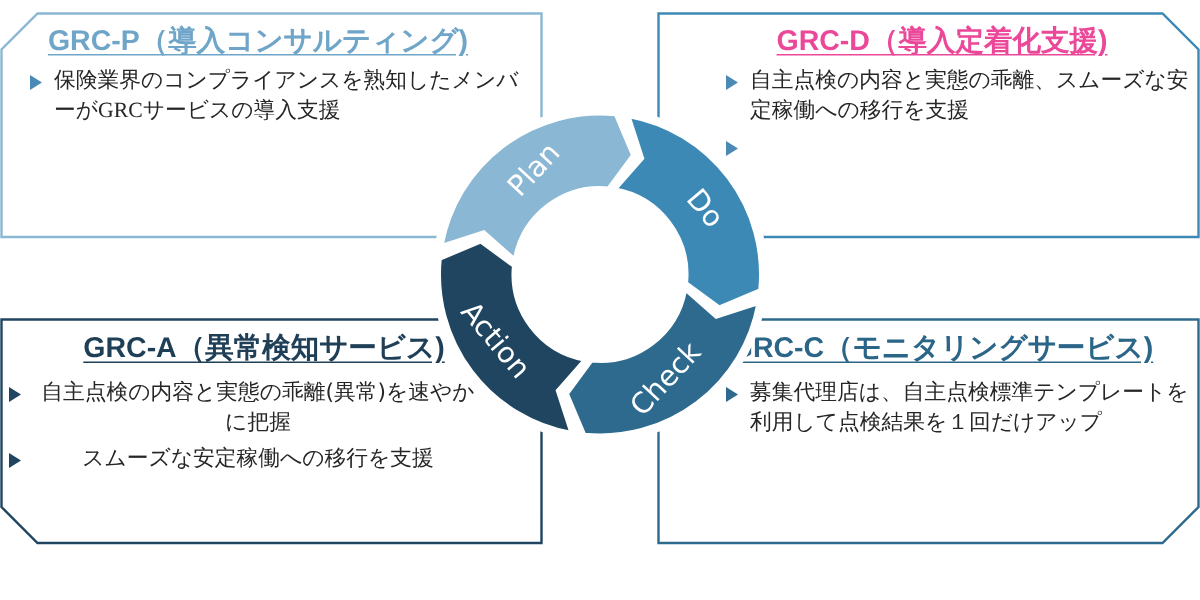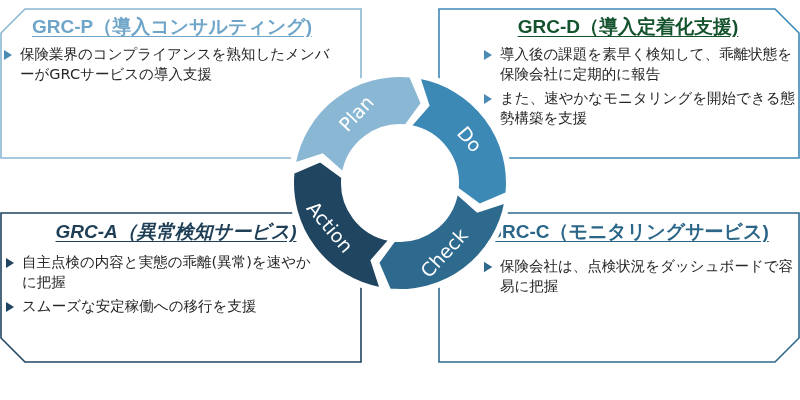--- a/index.html
+++ b/index.html
@@ -22,68 +22,67 @@
 </head>
 <body>
 
 <div class="box" style="left:0;top:0;width:364px;height:162px;padding-left:20px;">
   <svg class="frame" width="364" height="162">
     <polygon points="25,9 361,9 361,158 1,158 1,33" fill="#fff" stroke="#8ab7d3" stroke-width="1.6"></polygon>
   </svg>
   <div class="content" style="left:0;top:14px;width:364px;">
     <div class="title" style="color:#6fa5c8;margin-left:-20px;">GRC-P（導入コンサルティング)</div>
   </div>
-  <div class="content" style="left:0;top:44px;width:340px;">
+  <div class="content" style="left:16px;top:44px;width:340px;font-family:Liberation Serif, serif;">
     <ul class="bullets">
       <li><span class="arrow"></span><span>保険業界のコンプライアンスを熟知したメンバーがGRCサービスの導入支援</span></li>
     </ul>
   </div>
 </div>
 
 <div class="box" style="left:436px;top:0;width:364px;height:162px;">
   <svg class="frame" width="364" height="162">
     <polygon points="3,9 339,9 363,33 363,158 3,158" fill="#fff" stroke="#3d89b6" stroke-width="1.6"></polygon>
   </svg>
   <div class="content" style="left:0;top:14px;width:364px;">
-    <div class="title" style="color:#14532d;margin-left:20px;">GRC-D（導入定着化支援)</div>
+    <div class="title" style="color:#ec4899;margin-left:20px;">GRC-D（導入定着化支援)</div>
   </div>
   <div class="content" style="left:44px;top:44px;width:318px;">
     <ul class="bullets">
-      <li><span class="arrow"></span><span>導入後の課題を素早く検知して、乖離状態を保険会社に定期的に報告</span></li>
-      <li><span class="arrow"></span><span>また、速やかなモニタリングを開始できる態勢構築を支援</span></li>
+      <li><span class="arrow"></span><span>自主点検の内容と実態の乖離、スムーズな安定稼働への移行を支援</span></li>
+      <li><span class="arrow"></span></li>
     </ul>
   </div>
 </div>
 
 <div class="box" style="left:0;top:205px;width:364px;height:165px;">
   <svg class="frame" width="364" height="165">
     <polygon points="1,8 361,8 361,157 25,157 1,133" fill="#fff" stroke="#1f4560" stroke-width="1.6"></polygon>
   </svg>
-  <div class="content" style="left:4px;top:14px;width:364px;font-style:italic;">
+  <div class="content" style="left:4px;top:14px;width:364px;">
     <div class="title" style="color:#1f3f57;margin-left:-20px;">GRC-A（異常検知サービス)</div>
   </div>
-  <div class="content" style="left:2px;top:47px;width:320px;">
+  <div class="content" style="left:2px;top:47px;width:320px;text-align:center;">
     <ul class="bullets">
       <li><span class="arrow" style="border-left-color:#1f4560"></span><span>自主点検の内容と実態の乖離(異常)を速やかに把握</span></li>
       <li><span class="arrow" style="border-left-color:#1f4560"></span><span>スムーズな安定稼働への移行を支援</span></li>
     </ul>
   </div>
 </div>
 
 <div class="box" style="left:436px;top:205px;width:364px;height:165px;">
   <svg class="frame" width="364" height="165">
     <polygon points="3,8 363,8 363,133 339,157 3,157" fill="#fff" stroke="#2e6a8d" stroke-width="1.6"></polygon>
   </svg>
   <div class="content" style="left:0;top:14px;width:364px;">
     <div class="title" style="color:#2b6688;margin-left:20px;">GRC-C（モニタリングサービス)</div>
   </div>
   <div class="content" style="left:44px;top:47px;width:318px;">
     <ul class="bullets">
-      <li><span class="arrow" style="border-left-color:#2e6a8d"></span></li>
-      <li><span class="arrow" style="border-left-color:#2e6a8d"></span><span>保険会社は、点検状況をダッシュボードで容易に把握</span></li>
+      <li><span class="arrow" style="border-left-color:#2e6a8d"></span><span>募集代理店は、自主点検標準テンプレートを利用して点検結果を１回だけアップ</span></li>
     </ul>
   </div>
 </div>
 
 <svg id="cycle" width="800" height="400">
   <circle cx="400" cy="183" r="112" fill="#ffffff"></circle>
   <g id="segments">
       <path d="M 294.79172489065684 163.50079877234026 A 107 107 0 0 1 410.2554955196639 76.49260677471186 L 421.66245361843903 103.39479851649783 L 405.55905364617297 125.26702049470363 A 58 58 0 0 0 342.97121536129066 172.43033952145547 L 322.58572757646175 154.48192809578106 Z" fill="#8ab7d3" stroke="#ffffff" stroke-width="2"></path>
       <text x="356.11261734987517" y="113.14194646197534" fill="#ffffff" font-family="&quot;DejaVu Sans&quot;, sans-serif" font-size="19" text-anchor="middle" dominant-baseline="central" transform="rotate(-47 356.11261734987517 113.14194646197534)">Plan</text>
       <path d="M 419.4992012276598 77.79172489065685 A 107 107 0 0 1 506.5073932252881 193.25549551966395 L 479.6052014835021 204.66245361843912 L 457.7329795052964 188.559053646173 A 58 58 0 0 0 410.56966047854456 125.97121536129063 L 428.518071904219 105.58572757646175 Z" fill="#3d89b6" stroke="#ffffff" stroke-width="2"></path>

